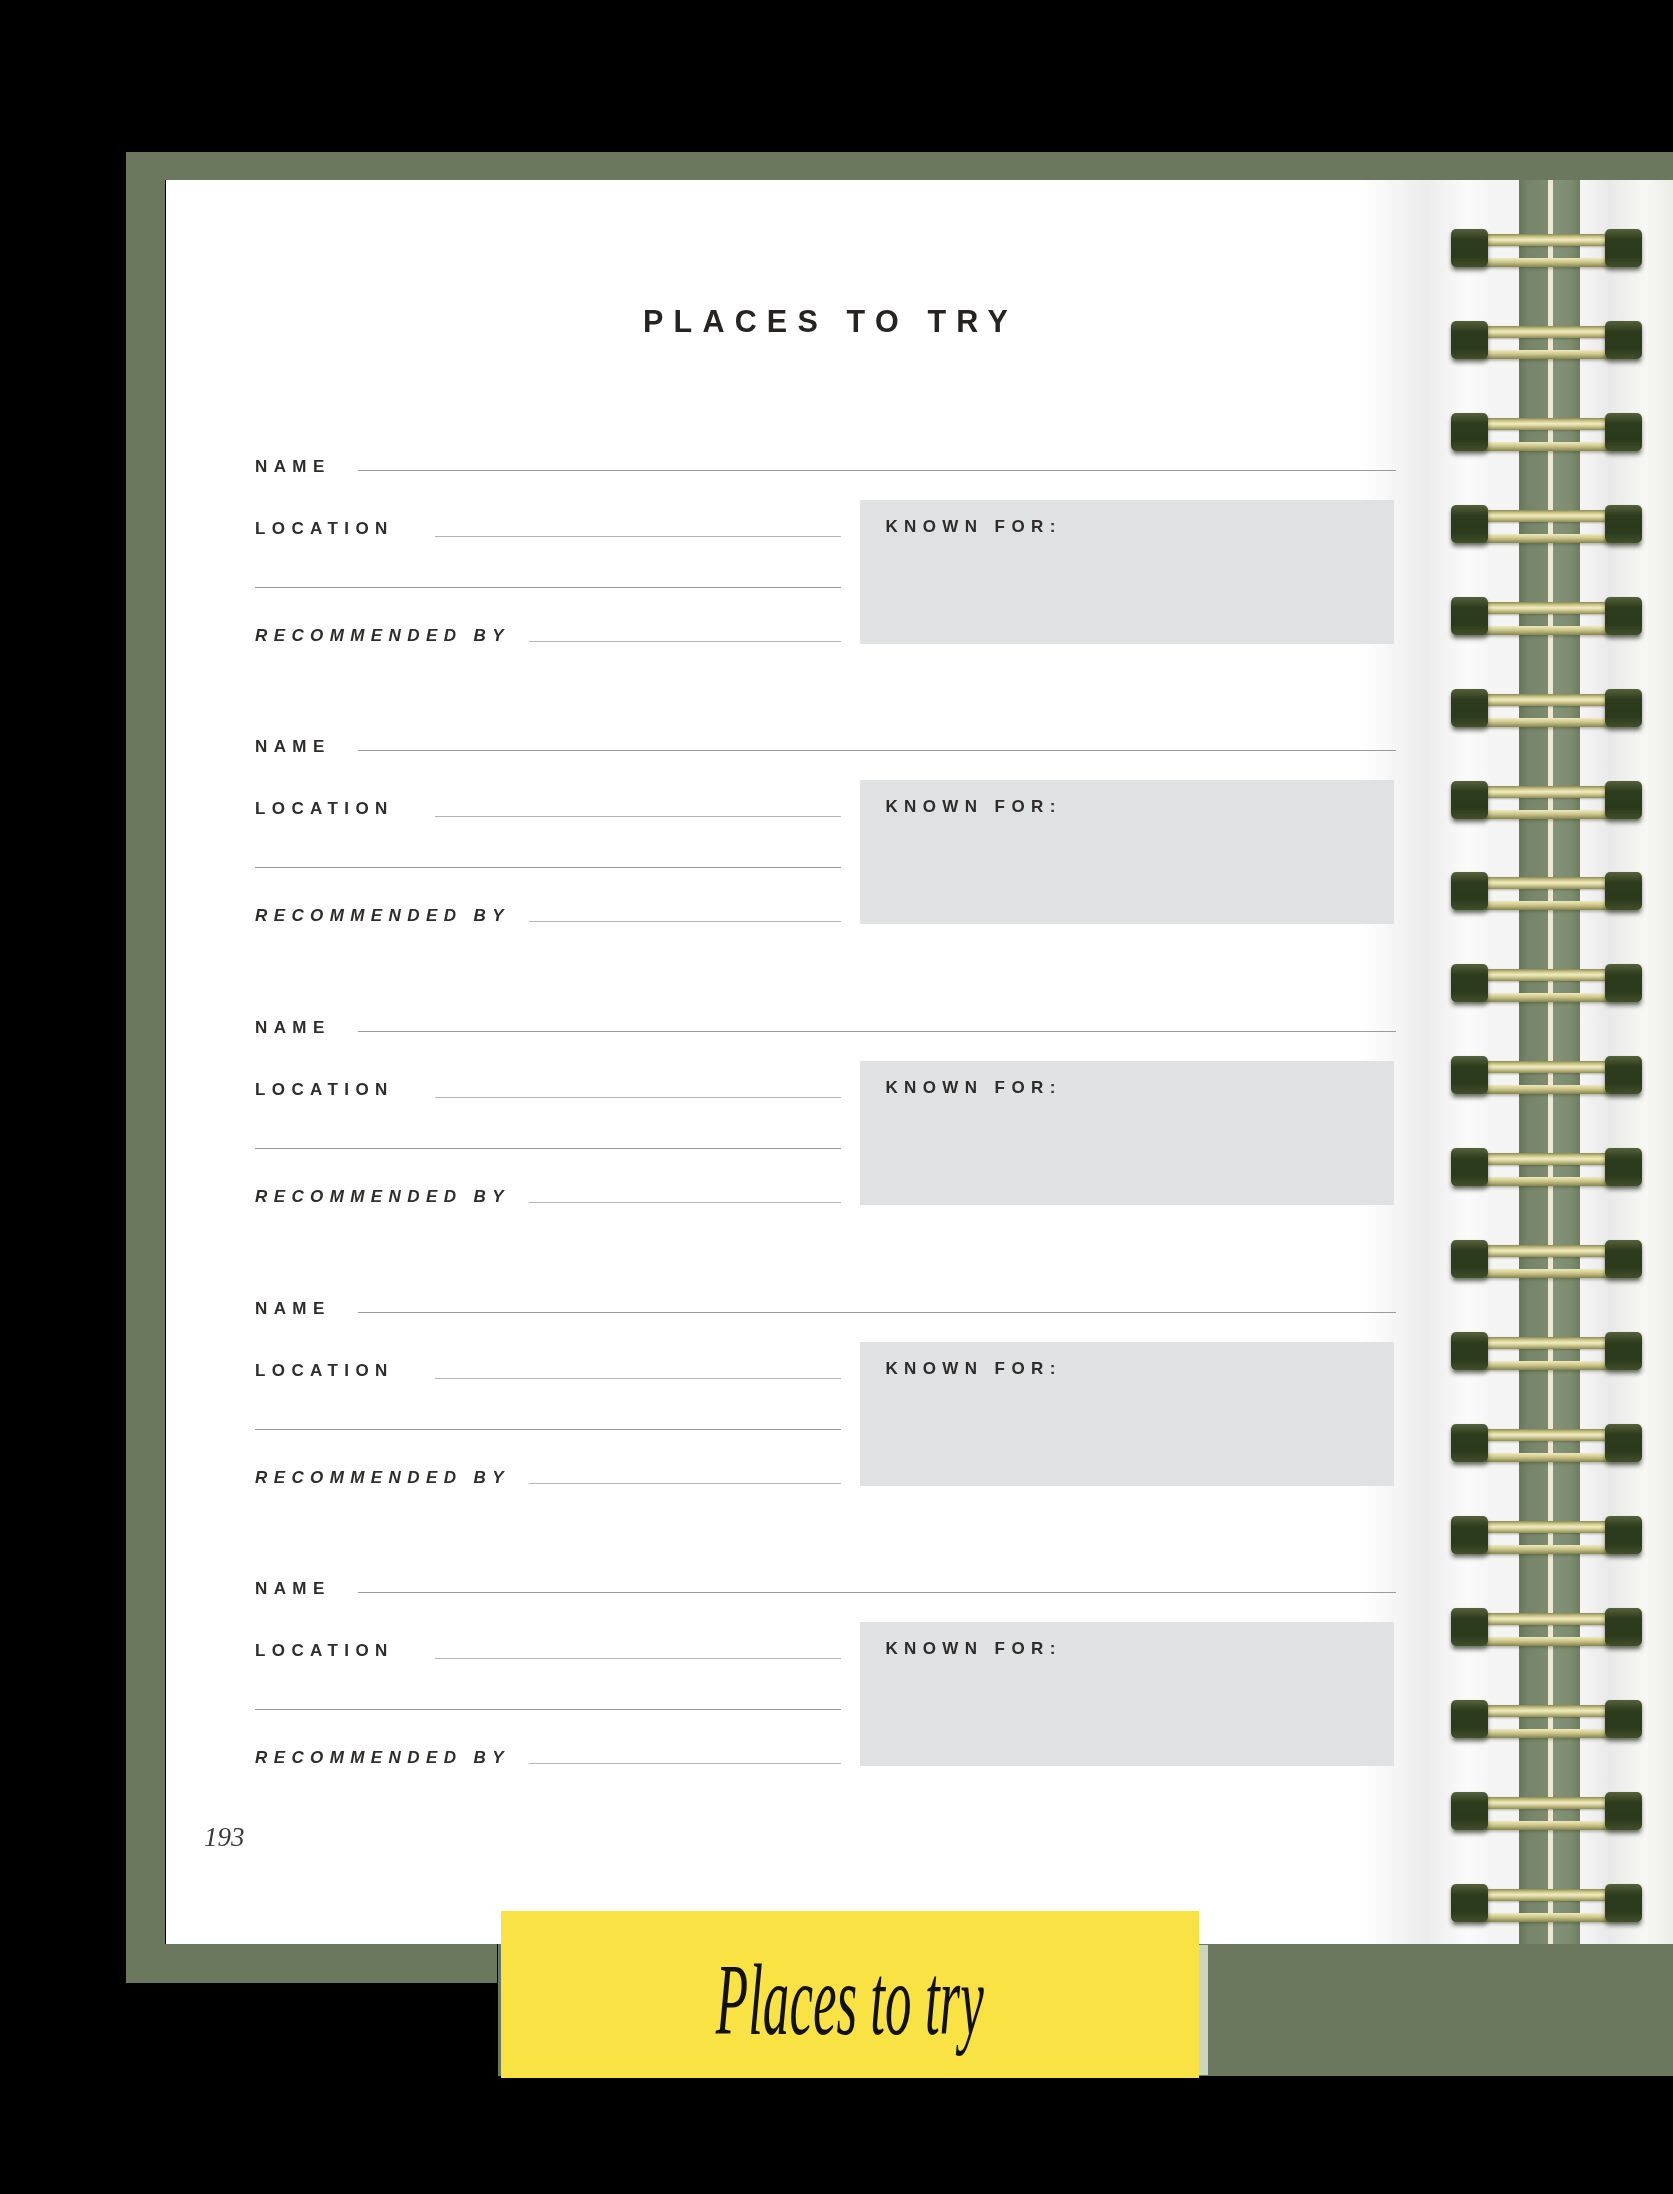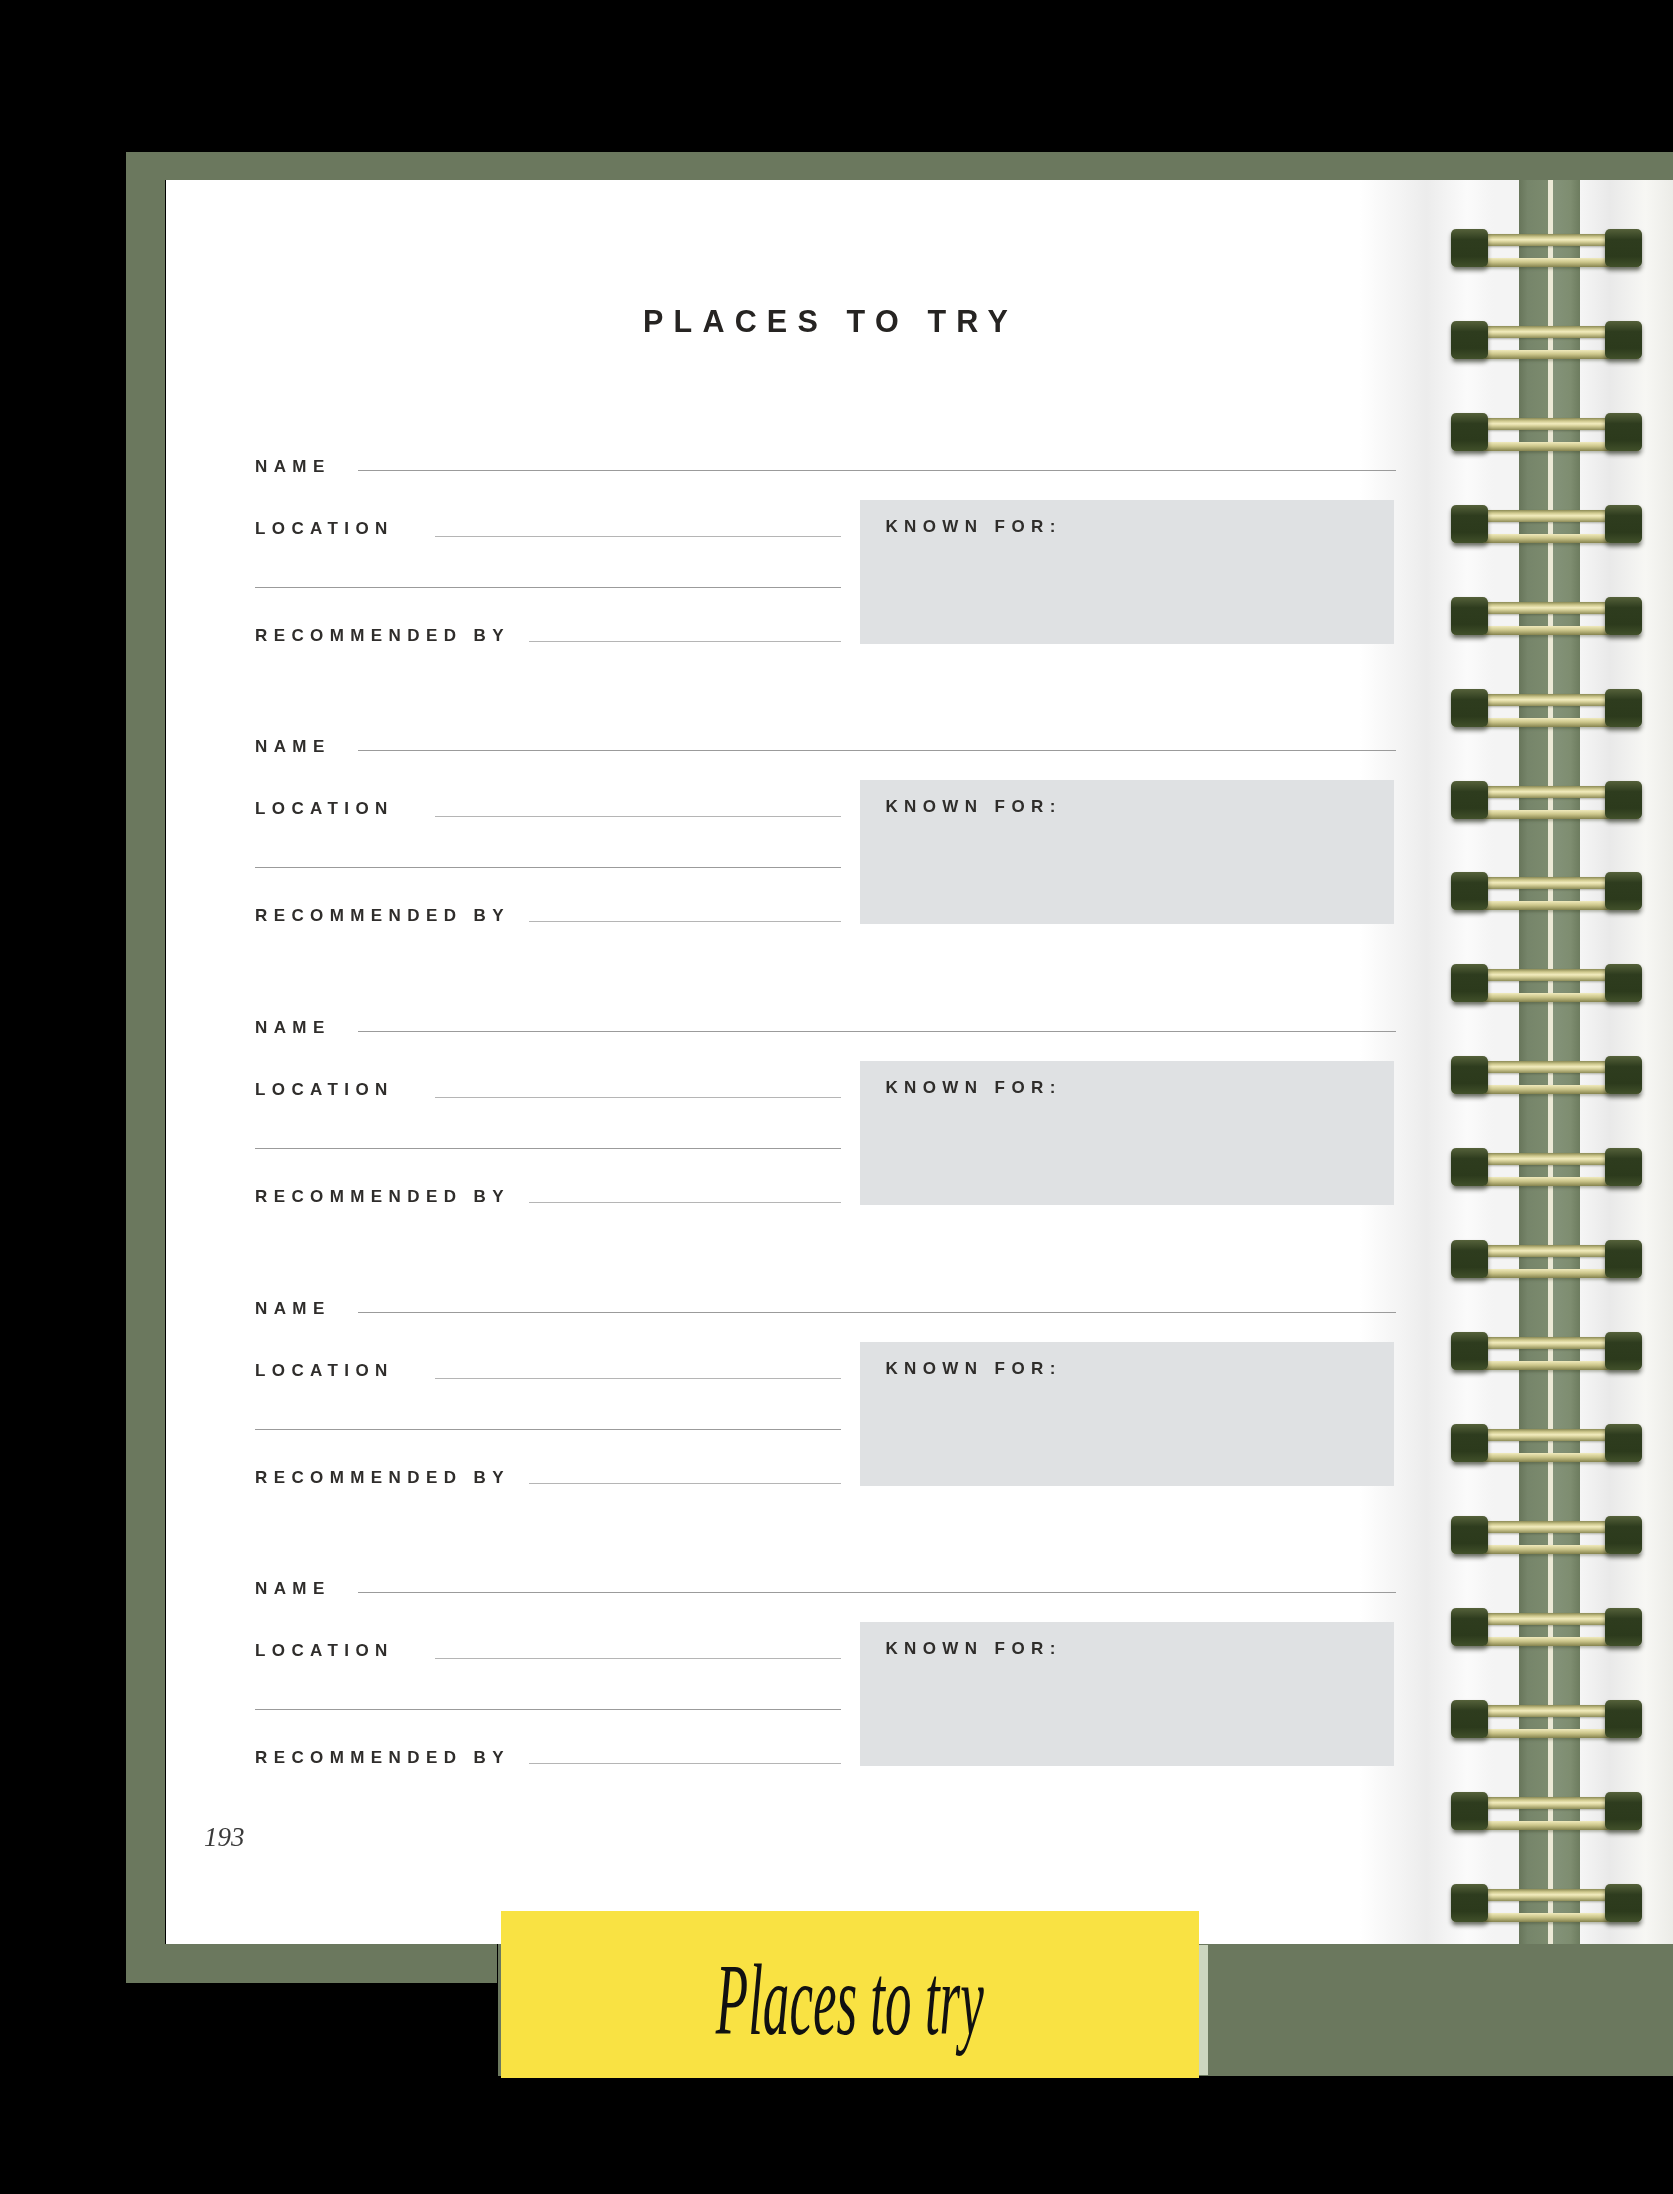--- a/index.html
+++ b/index.html
@@ -71,21 +71,21 @@
     letter-spacing:10.2px;color:#262422;
   }
   .form-blocks{position:absolute;left:0;top:0;width:100%;height:100%;}
   .block{position:absolute;left:0;width:1343px;height:191px;}
   .field-label{
     position:absolute;font-size:17px;font-weight:700;
     letter-spacing:6.4px;color:var(--text-dark);white-space:nowrap;
   }
   .lbl-name{left:247px;top:0;}
   .lbl-location{left:247px;top:62px;}
-  .lbl-recommended{left:247px;top:169px;}
+  .lbl-recommended{left:247px;top:169px;font-style:italic;}
   .rule{position:absolute;height:1.3px;background:var(--line-gray);}
   .rule-name{left:350px;top:12.7px;width:1038px;}
   .rule-location{left:427px;top:79px;width:406px;background:var(--line-gray-light);}
   .rule-mid{left:247px;top:130px;width:586px;}
   .rule-recommended{left:521px;top:184px;width:312px;background:var(--line-gray-light);}
   .known-box{
     position:absolute;left:852px;top:43px;width:534px;height:144px;
     background:var(--box-gray);
   }
   .lbl-known{left:25.4px;top:16.5px;}

